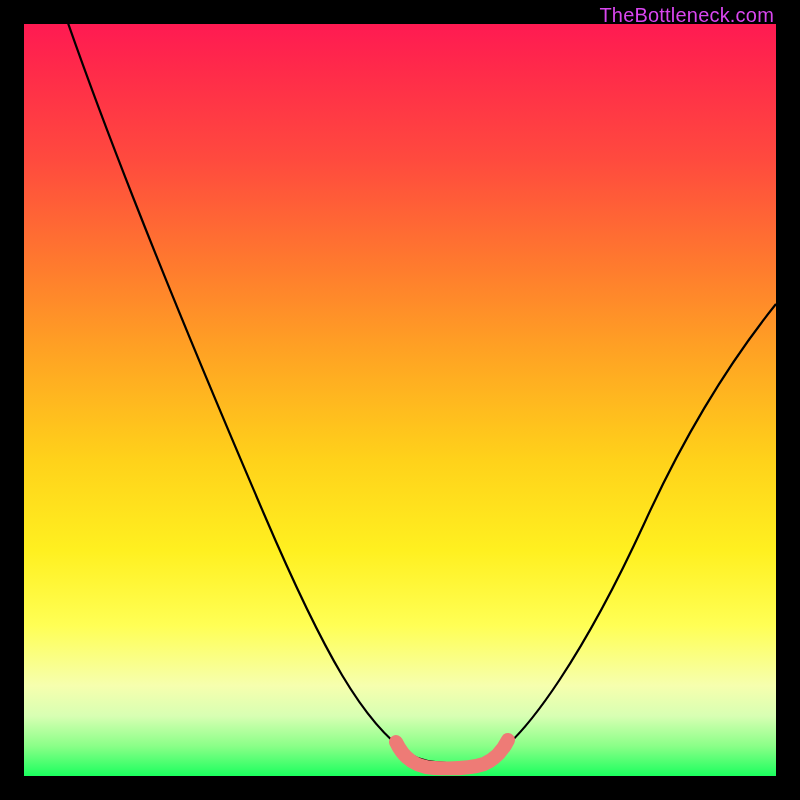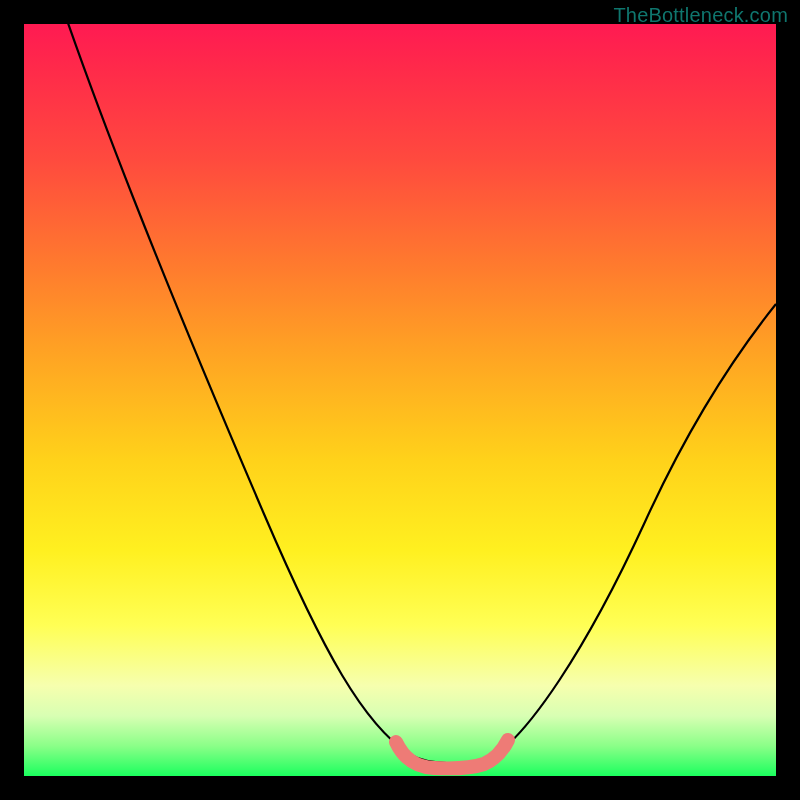--- a/index.html
+++ b/index.html
@@ -38,22 +38,22 @@
       #fff020 70%,
       #ffff55 80%,
       #f6ffae 88%,
       #d8ffb3 92%,
       #8bff88 96%,
       #1bff5e 100%);
   }
   .watermark {
     position: absolute;
     top: 4px;
-    right: 12px;
-    color: #0f766e;
+    right: 26px;
+    color: #d946ef;
     font-size: 20px;
     font-weight: 500;
     letter-spacing: 0.2px;
     font-family: Arial, sans-serif;
     user-select: none;
   }
   svg.curve {
     position: absolute;
     inset: 0;
   }

